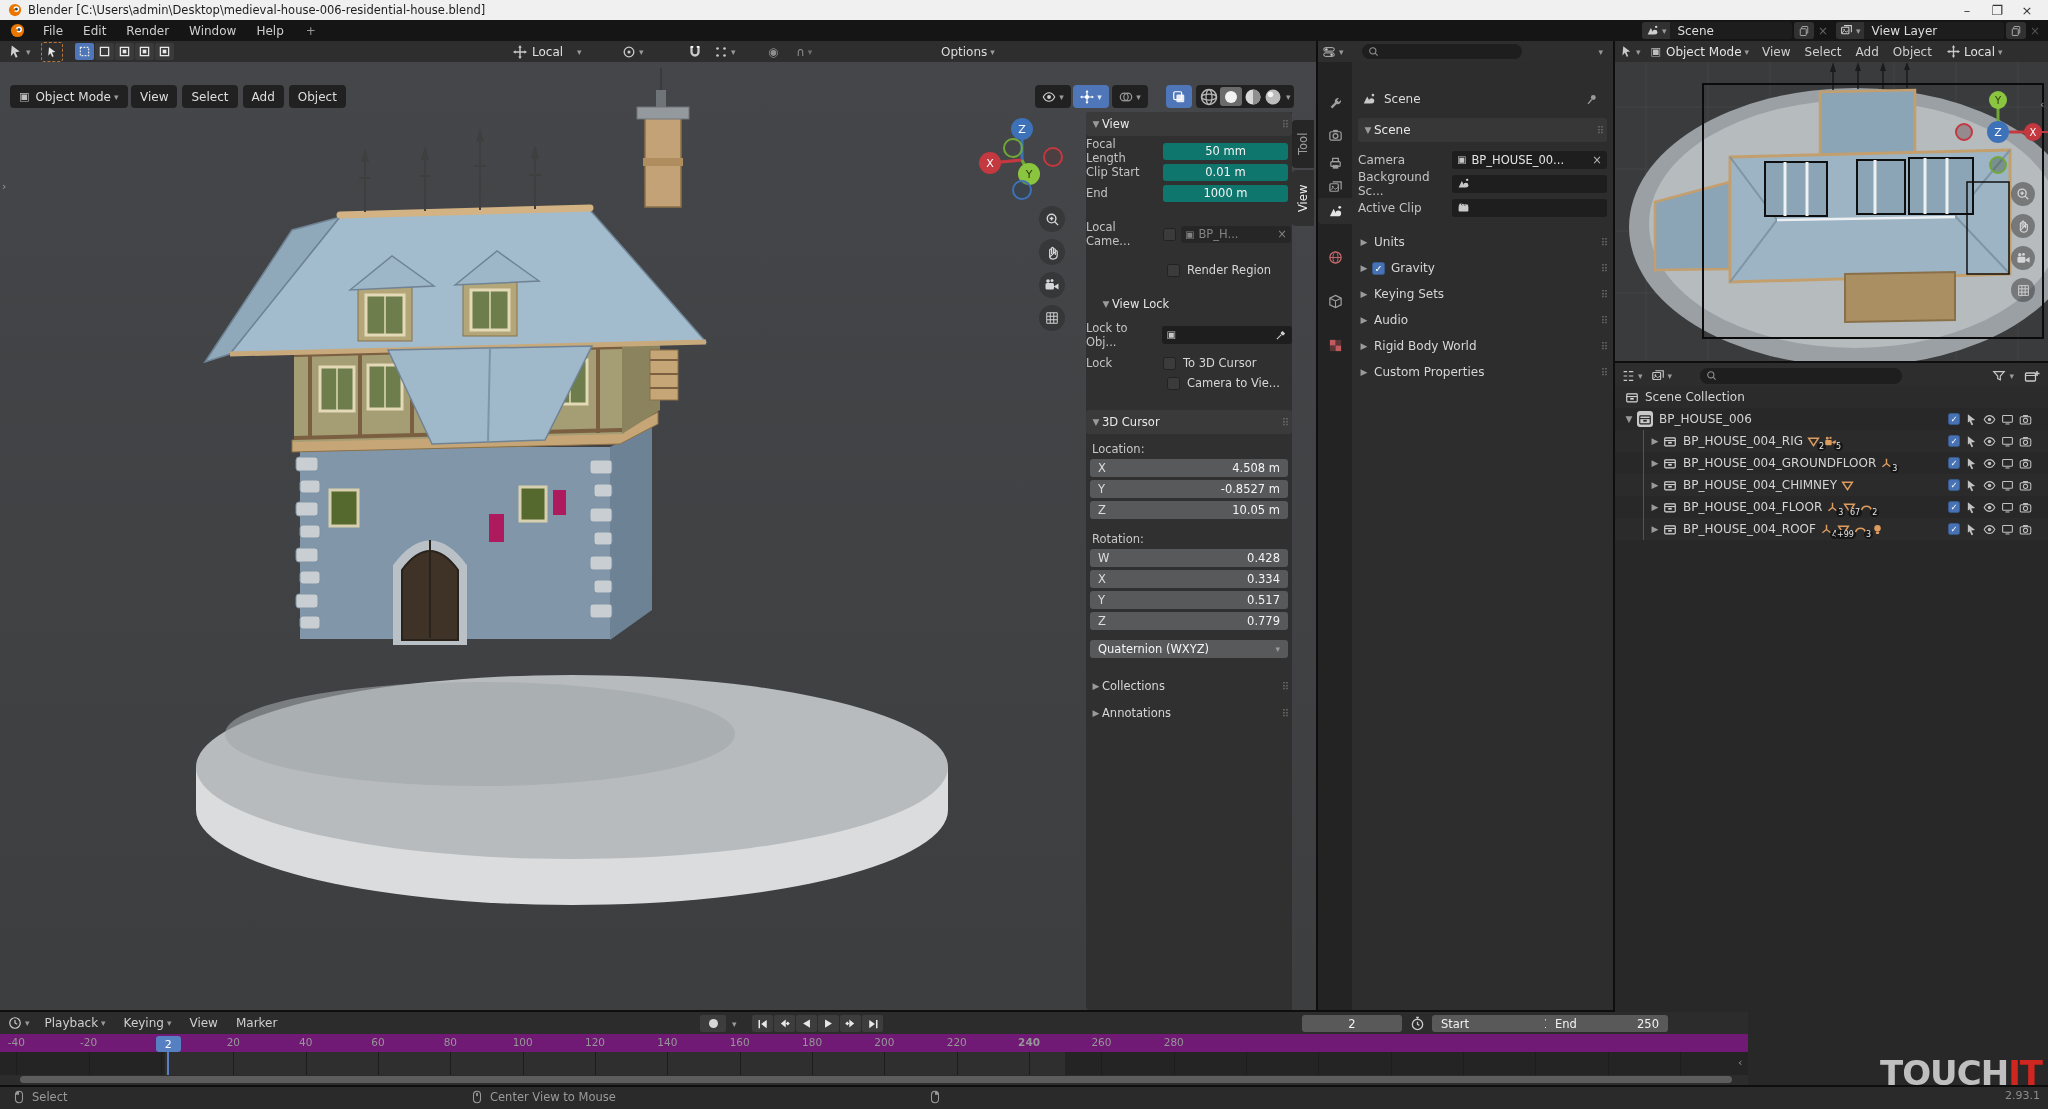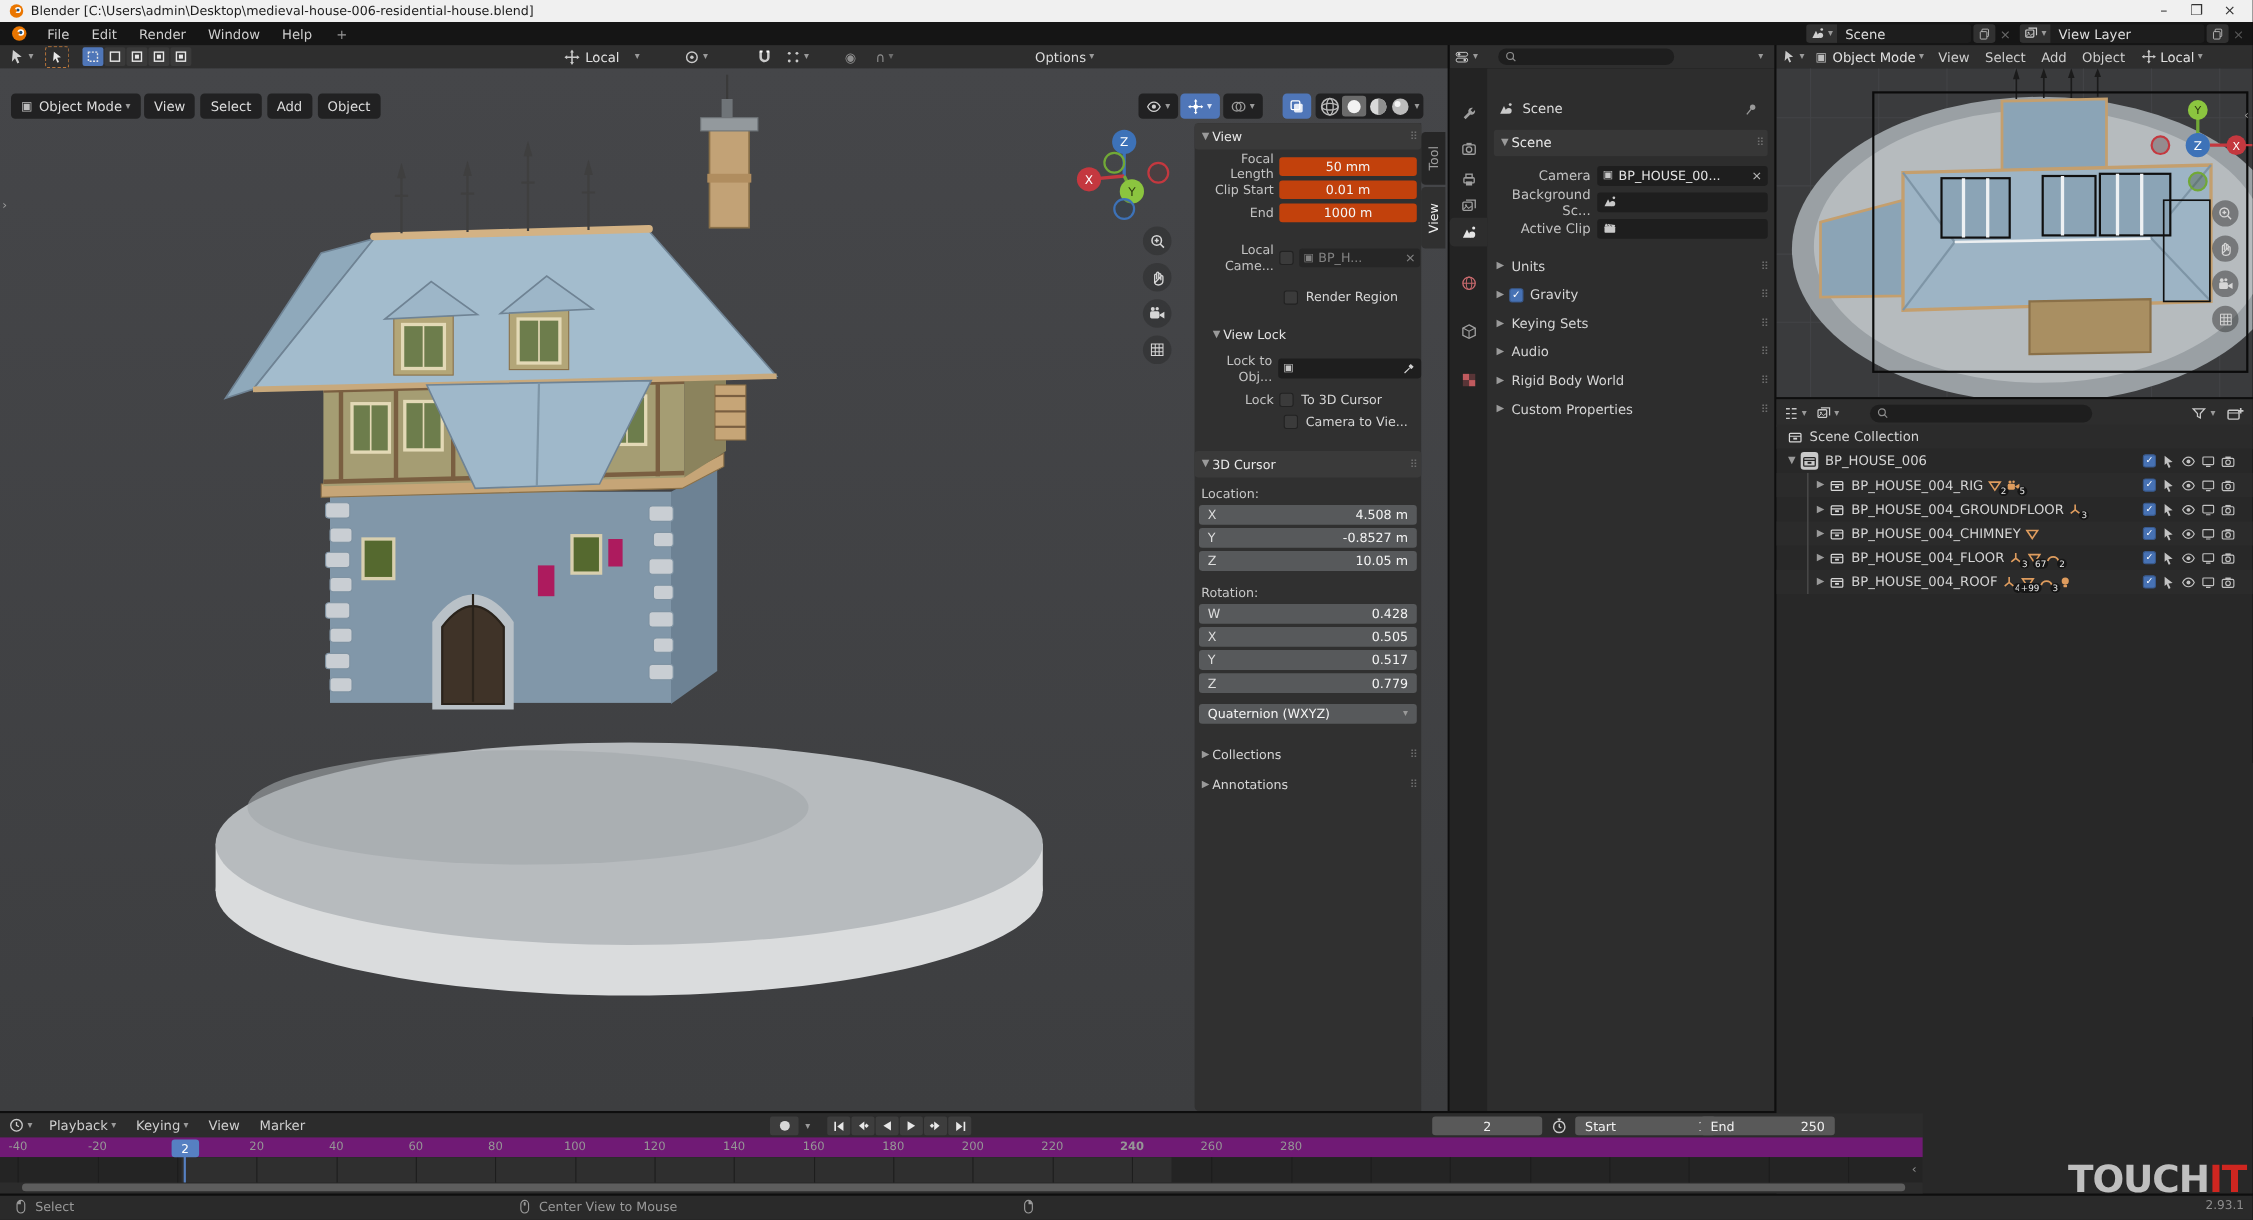--- a/index.html
+++ b/index.html
@@ -41,22 +41,22 @@
 
 #vpmain{left:0;top:62px;width:1316px;height:948px;background:linear-gradient(#454649,#3d3e40);overflow:hidden}
 .vhbtn{height:23px;background:rgba(28,28,28,.88);border-radius:4px;display:inline-flex;align-items:center;color:#dedede;padding:0 9px;font-size:12px}
 .vicon{height:23px;background:rgba(28,28,28,.88);border-radius:4px;display:inline-flex;align-items:center;justify-content:center;color:#cfcfcf}
 .vicon.act{background:#4f76b8;color:#fff}
 .navball{width:26px;height:26px;border-radius:50%;background:rgba(40,40,40,.45);display:flex;align-items:center;justify-content:center;color:#d6d6d6}
 
 
 #sidebar{left:1086px;top:112px;width:206px;height:898px;background:#303030;border-radius:4px 0 0 4px;font-size:11.5px}
 .phead{height:24px;background:#3a3a3a;border-radius:3px;display:flex;align-items:center;color:#e9e9e9;padding:0 4px}
-.lab{color:#c3c3c3;text-align:right}
-.numfield{background:#c2410c;border-radius:3px;height:17px;display:flex;align-items:center;justify-content:center;color:#f4f4f4}
+.lab{color:#c3c3c3;text-align:left}
+.numfield{background:#0f766e;border-radius:3px;height:17px;display:flex;align-items:center;justify-content:center;color:#f4f4f4}
 .axisfield{background:#57595b;border-radius:3px;height:18px;display:flex;align-items:center;color:#f4f4f4;padding:0 8px}
 .ntab{position:absolute;width:22px;display:flex;align-items:center;justify-content:center;
       writing-mode:vertical-rl;transform:rotate(180deg);font-size:11.5px;color:#9d9d9d;background:#262626;border-radius:0 4px 4px 0}
 .ntab.act{background:#303030;color:#f0f0f0}
 
 
 #props{left:1318px;top:62px;width:295px;height:948px;background:#2d2d2d}
 #props .tabs{position:absolute;left:0;top:0;width:34px;height:948px;background:#232323}
 .ptab{position:absolute;left:0;width:34px;height:26px;display:flex;align-items:center;justify-content:center;color:#9f9f9f}
 .ptab.act{background:#2d2d2d;border-radius:4px 0 0 4px;color:#e4e4e4}
@@ -673,21 +673,21 @@
   <div class="r" style="left:6px;top:420px;color:#c9c9c9">Rotation:</div>
   <div id="cursor-rot" class="r" style="left:4px;top:437px;width:198px">
       <div class="axisfield" style="margin-bottom: 3px;">
         <span style="color: rgb(220, 220, 220);">W</span>
         <span style="flex: 1 1 0%;"></span>
         <span>0.428</span>
       </div>
       <div class="axisfield" style="margin-bottom: 3px;">
         <span style="color: rgb(220, 220, 220);">X</span>
         <span style="flex: 1 1 0%;"></span>
-        <span>0.505</span>
+        <span>0.334</span>
       </div>
       <div class="axisfield" style="margin-bottom: 3px;">
         <span style="color: rgb(220, 220, 220);">Y</span>
         <span style="flex: 1 1 0%;"></span>
         <span>0.517</span>
       </div>
       <div class="axisfield" style="margin-bottom: 3px;">
         <span style="color: rgb(220, 220, 220);">Z</span>
         <span style="flex: 1 1 0%;"></span>
         <span>0.779</span>

